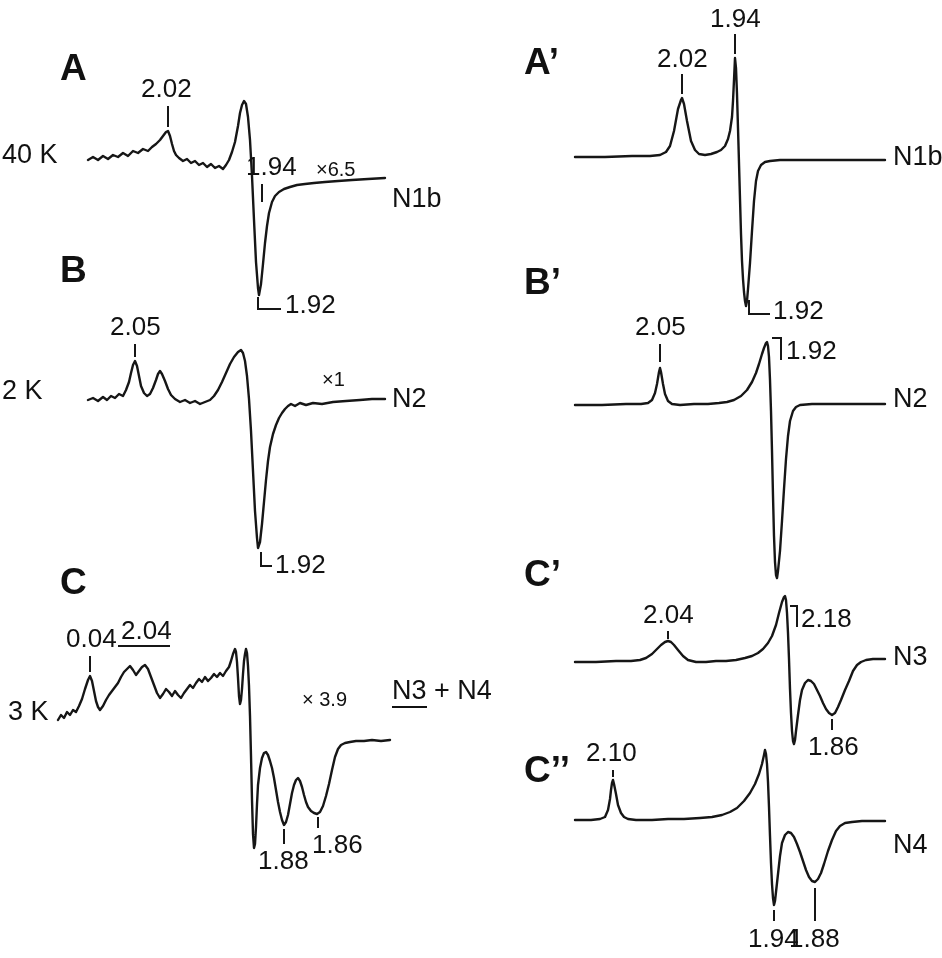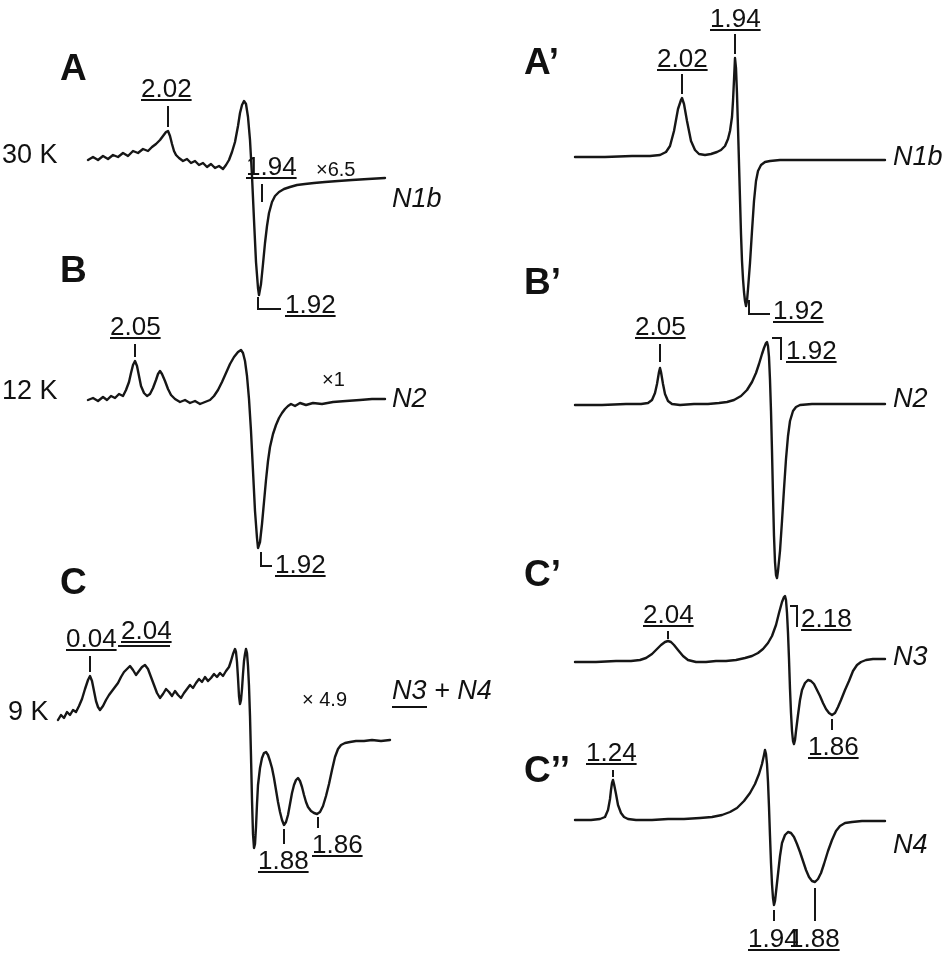--- a/index.html
+++ b/index.html
@@ -1,22 +1,22 @@
 <!DOCTYPE html>
 <html><head>
 <meta charset="utf-8">
 <style>
   html,body{margin:0;padding:0;background:#fff;}
   .fig{position:relative;width:942px;height:958px;background:#ffffff;overflow:hidden;
        font-family:"Liberation Sans",sans-serif;color:#111;}
   .lbl{position:absolute;white-space:nowrap;line-height:1.1;}
   .panel{font-size:37px;font-weight:700;}
-  .g{font-size:26px;text-decoration:underline;}
+  .g{font-size:26px;}
   .temp{font-size:27px;}
-  .sp{font-size:27px;font-style:italic;}
+  .sp{font-size:27px;}
   .mult{font-size:20px;}
   .u{border-bottom:2px solid #111;padding-bottom:1px;}
   svg.overlay{position:absolute;left:0;top:0;}
   .curve{fill:none;stroke:#161616;stroke-width:2.4;stroke-linejoin:round;stroke-linecap:round;}
   .mark{fill:none;stroke:#161616;stroke-width:2;stroke-linejoin:miter;stroke-linecap:butt;}
 </style>
 </head>
 <body>
 
 <div class="fig">
@@ -45,39 +45,39 @@
       <polyline points="668 631 668 639" class="mark"></polyline>
       <polyline points="790 606 797 606 797 627" class="mark"></polyline>
       <polyline points="832 719 832 730" class="mark"></polyline>
       <polyline points="575 820 591 820 600 819 605 817 608 810 610 799 611 790 612 783 613 780 614 784 616 794 618 805 621 813 624 817 628 819 636 820 652 820 668 819 684 819 700 818 712 817 722 815 730 812 737 808 744 801 750 793 755 784 759 774 762 764 764 755 765 750 766 754 767 764 768 782 769 807 770 836 771 863 772 884 773 898 774 905 775 901 776 892 778 874 780 856 782 843 785 835 788 832 791 833 794 837 797 844 800 852 803 861 806 870 809 877 812 881 815 882 818 879 821 873 824 864 828 851 832 840 836 831 840 826 845 823 852 822 862 821 874 821 885 821" class="curve"></polyline>
       <polyline points="613 770 613 777" class="mark"></polyline>
       <polyline points="774 910 774 921" class="mark"></polyline>
       <polyline points="815 888 815 921" class="mark"></polyline>
     </svg>
 
   <div class="lbl panel" style="left:60px;top:48px">A</div>
-  <div class="lbl temp" style="left:2px;top:140px">30 K</div>
+  <div class="lbl temp" style="left:2px;top:140px">40 K</div>
   <div class="lbl g" style="left:141px;top:74px">2.02</div>
   <div class="lbl g" style="left:246px;top:152px">1.94</div>
   <div class="lbl mult" style="left:316px;top:158px">×6.5</div>
   <div class="lbl sp" style="left:392px;top:184px">N1b</div>
   <div class="lbl g" style="left:285px;top:290px">1.92</div>
 
   <div class="lbl panel" style="left:60px;top:250px">B</div>
-  <div class="lbl temp" style="left:2px;top:376px">12 K</div>
+  <div class="lbl temp" style="left:2px;top:376px">2 K</div>
   <div class="lbl g" style="left:110px;top:312px">2.05</div>
   <div class="lbl mult" style="left:322px;top:368px">×1</div>
   <div class="lbl sp" style="left:392px;top:384px">N2</div>
   <div class="lbl g" style="left:275px;top:550px">1.92</div>
 
   <div class="lbl panel" style="left:60px;top:562px">C</div>
-  <div class="lbl temp" style="left:8px;top:697px">9 K</div>
+  <div class="lbl temp" style="left:8px;top:697px">3 K</div>
   <div class="lbl g" style="left:66px;top:624px">0.04</div>
   <div class="lbl g" style="left:121px;top:616px">2.04</div>
-  <div class="lbl mult" style="left:302px;top:688px">× 4.9</div>
+  <div class="lbl mult" style="left:302px;top:688px">× 3.9</div>
   <div class="lbl sp" style="left:392px;top:676px"><span class="u">N3</span><span> + N4</span></div>
   <div class="lbl g" style="left:258px;top:846px">1.88</div>
   <div class="lbl g" style="left:312px;top:830px">1.86</div>
 
   <div class="lbl panel" style="left:524px;top:42px">A’</div>
   <div class="lbl g" style="left:710px;top:4px">1.94</div>
   <div class="lbl g" style="left:657px;top:44px">2.02</div>
   <div class="lbl sp" style="left:893px;top:142px">N1b</div>
   <div class="lbl g" style="left:773px;top:296px">1.92</div>
 
@@ -86,18 +86,18 @@
   <div class="lbl g" style="left:786px;top:336px">1.92</div>
   <div class="lbl sp" style="left:893px;top:384px">N2</div>
 
   <div class="lbl panel" style="left:524px;top:554px">C’</div>
   <div class="lbl g" style="left:643px;top:600px">2.04</div>
   <div class="lbl g" style="left:801px;top:604px">2.18</div>
   <div class="lbl sp" style="left:893px;top:642px">N3</div>
   <div class="lbl g" style="left:808px;top:732px">1.86</div>
 
   <div class="lbl panel" style="left:524px;top:750px">C’’</div>
-  <div class="lbl g" style="left:586px;top:738px">1.24</div>
+  <div class="lbl g" style="left:586px;top:738px">2.10</div>
   <div class="lbl sp" style="left:893px;top:830px">N4</div>
   <div class="lbl g" style="left:748px;top:924px">1.94</div>
   <div class="lbl g" style="left:789px;top:924px">1.88</div>
 
 </div>
 
 </body></html>

